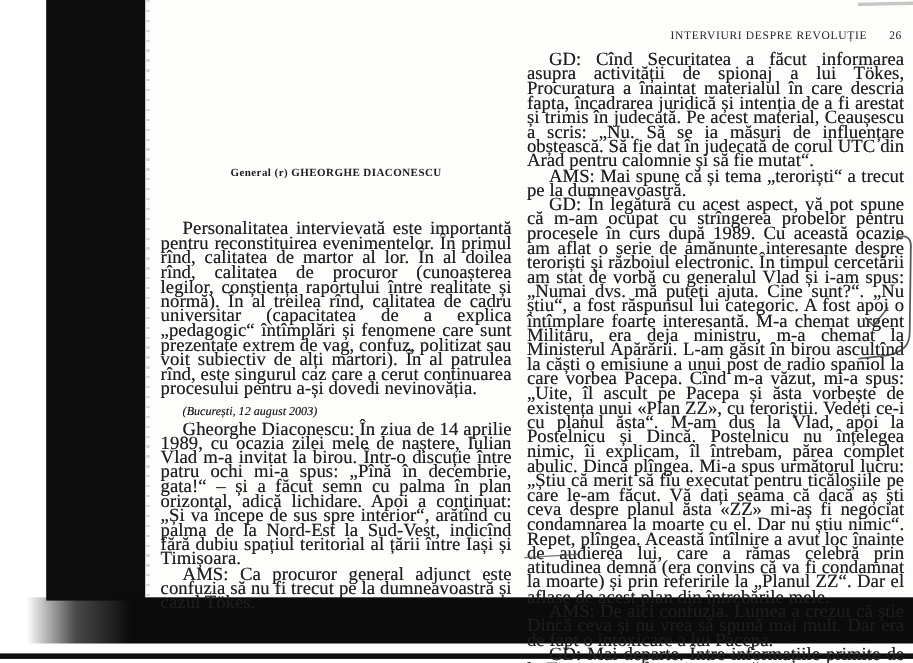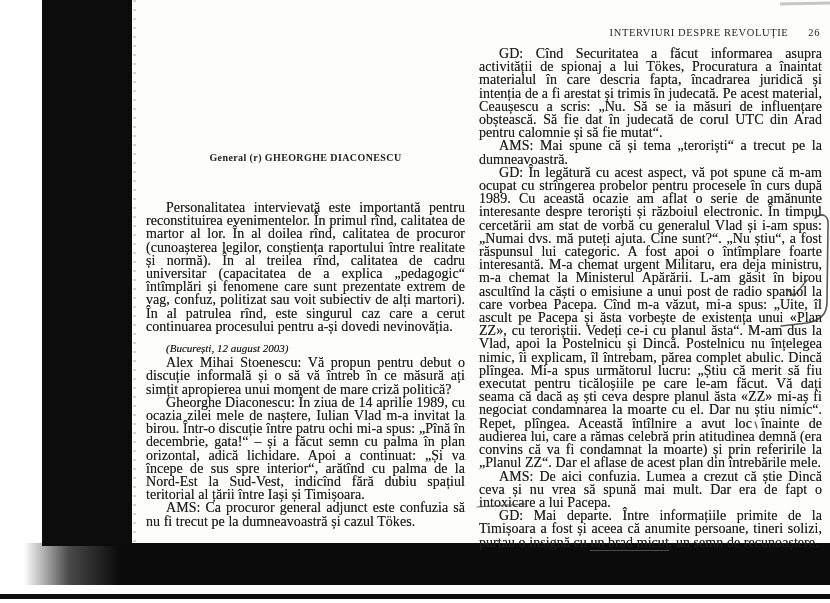--- a/index.html
+++ b/index.html
@@ -44,21 +44,21 @@
   }
   .running-head{
     display:flex;justify-content:flex-end;align-items:baseline;gap:20px;
     font-size:10.5px;letter-spacing:.6px;margin:0 2px 9px 0;color:#262626;
   }
   .chapter-title{
     text-align:center;font-size:10px;letter-spacing:.4px;
     margin:16px 0 38px 0;white-space:nowrap;color:#1c1c1c;
   }
   .para{
-    font-size:14px;line-height:13.2px;text-align:justify;
+    font-size:17px;line-height:13.2px;text-align:justify;
     text-indent:20px;margin:0;letter-spacing:.05px;
     text-shadow:0 0 .35px rgba(30,30,30,.65);
   }
   .intro{}
   .dateline{
     font-style:italic;font-size:11px;line-height:13.2px;
     text-indent:20px;margin:9px 0 1px 0;
     text-shadow:0 0 .35px rgba(30,30,30,.65);
   }
   .underline-hand{
@@ -76,21 +76,20 @@
 <div class="black-strip-left"></div>
 <div class="gutter-speckles"></div>
 <div class="bottom-band"></div>
 <div class="bottom-line"></div>
 <div class="corner-smudge"></div>
 
 <div class="col-left">
   <h1 class="chapter-title">General (r) GHEORGHE DIACONESCU</h1>
   <p class="para intro">Personalitatea intervievată este importantă pentru reconstituirea evenimentelor. În primul rînd, calitatea de martor al lor. În al doilea rînd, calitatea de procuror (cunoașterea legilor, conștiența raportului între realitate și normă). În al treilea rînd, calitatea de cadru universitar (capacitatea de a explica „pedagogic“ întîmplări și fenomene care sunt prezentate extrem de vag, confuz, politizat sau voit subiectiv de alți martori). În al patrulea rînd, este singurul caz care a cerut continuarea procesului pentru a-și dovedi nevinovăția.</p>
   <p class="dateline">(București, 12 august 2003)</p>
-  <p class="para">Alex Mihai Stoenescu: Vă propun pentru debut o discuție informală și o să vă întreb în ce măsură ați simțit apropierea unui moment de mare criză politică?</p>
   <p class="para">Gheorghe Diaconescu: În ziua de 14 aprilie 1989, cu ocazia zilei mele de naștere, Iulian Vlad m-a invitat la birou. Într-o discuție între patru ochi mi-a spus: „Pînă în decembrie, gata!“ – și a făcut semn cu palma în plan orizontal, adică lichidare. Apoi a continuat: „Și va începe de sus spre interior“, arătînd cu palma de la Nord-Est la Sud-Vest, indicînd fără dubiu spațiul teritorial al țării între Iași și Timișoara.</p>
   <p class="para">AMS: Ca procuror general adjunct este confuzia să nu fi trecut pe la dumneavoastră și cazul Tökes.</p>
 </div>
 
 <div class="col-right">
   <div class="running-head">
     <span>INTERVIURI DESPRE REVOLUȚIE</span>
     <span>26</span>
   </div>
   <p class="para">GD: Cînd Securitatea a făcut informarea asupra activității de spionaj a lui Tökes, Procuratura a înaintat materialul în care descria fapta, încadrarea juridică și intenția de a fi arestat și trimis în judecată. Pe acest material, Ceaușescu a scris: „Nu. Să se ia măsuri de influențare obștească. Să fie dat în judecată de corul UTC din Arad pentru calomnie și să fie mutat“.</p>

